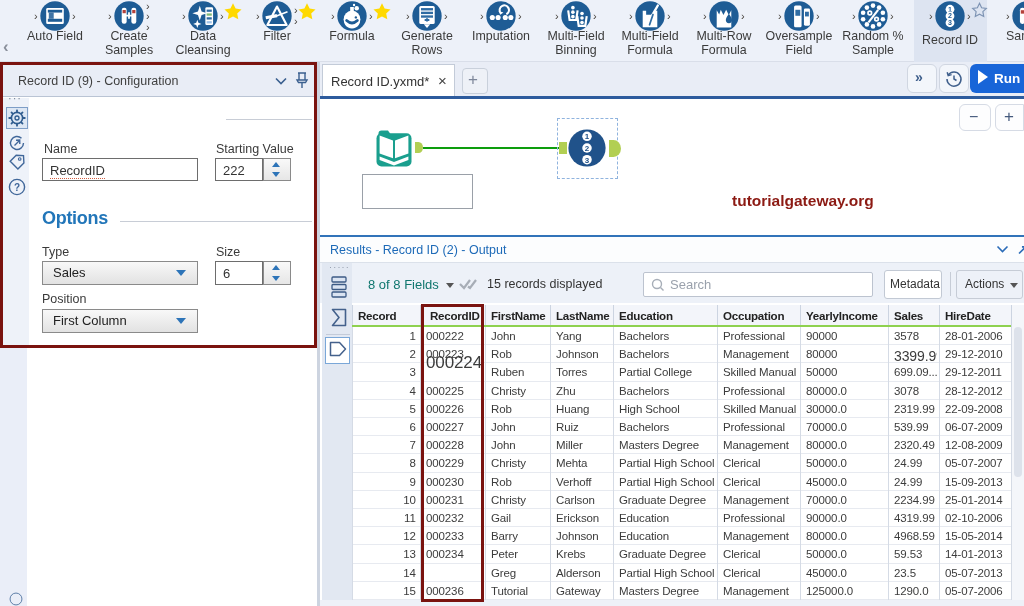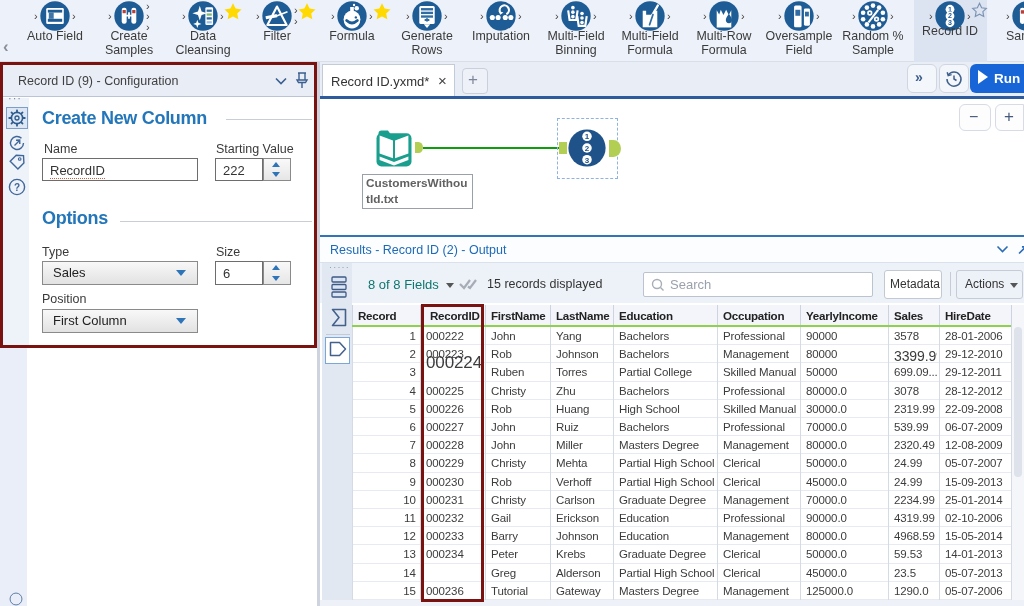--- a/index.html
+++ b/index.html
@@ -177,21 +177,21 @@
 <div class="a chev" style="left:890px;top:11px">›</div>
 <svg class="a" style="left:935px;top:1px" width="30" height="30" viewBox="0 0 28 28">
       <circle cx="14" cy="14" r="13.7" fill="#1e5c95"></circle>
       <circle cx="14" cy="7.7" r="4.1" fill="#fff"></circle>
       <text x="14" y="10.0" font-size="6.6" font-weight="bold" fill="#1e5c95" text-anchor="middle" font-family="Liberation Sans">1</text>
       <circle cx="14" cy="14" r="4.1" fill="#fff"></circle>
       <text x="14" y="16.3" font-size="6.6" font-weight="bold" fill="#1e5c95" text-anchor="middle" font-family="Liberation Sans">2</text>
       <circle cx="14" cy="20.3" r="4.1" fill="#fff"></circle>
       <text x="14" y="22.6" font-size="6.6" font-weight="bold" fill="#1e5c95" text-anchor="middle" font-family="Liberation Sans">3</text>
     </svg>
-<div class="a lbl" style="left:912px;top:25px;width:76px">Record ID</div>
+<div class="a lbl" style="left:912px;top:34px;width:76px">Record ID</div>
 <div class="a chev" style="left:929px;top:11px">›</div>
 <div class="a chev" style="left:967px;top:11px">›</div>
 <svg class="a" style="left:971px;top:2px" width="17" height="16" viewBox="0 0 20 19">
       <path d="M10 1.6l2.5 5.2 5.6.8-4.1 3.9 1 5.6-5-2.7-5 2.7 1-5.6-4.1-3.9 5.6-.8z" fill="none" stroke="#7d93b3" stroke-width="1.4"></path>
     </svg>
 <svg class="a" style="left:1012px;top:1px" width="30" height="30" viewBox="0 0 28 28">
       <circle cx="14" cy="14" r="13.7" fill="#1e5c95"></circle>
       <rect x="7.4" y="6.4" width="4.8" height="15" rx="2.2" fill="#fff"></rect>
       <rect x="15.8" y="6.4" width="4.8" height="15" rx="2.2" fill="#fff"></rect>
       <rect x="8.2" y="8.6" width="3.2" height="3.2" fill="#b5413a"></rect>
@@ -234,21 +234,20 @@
       <path d="M6.5 11.5l5-5M8 6.3l3.7-.2.1 3.8" fill="none" stroke="#40679a" stroke-width="1.4"></path>
     </svg>
 <svg class="a" style="left:8px;top:153px" width="18" height="18" viewBox="0 0 18 18">
       <path d="M2.2 8.2l6-6 7.3.4.4 7.3-6 6z" fill="none" stroke="#40679a" stroke-width="1.4"></path>
       <circle cx="11.7" cy="6" r="1.3" fill="none" stroke="#40679a" stroke-width="1.1"></circle>
     </svg>
 <svg class="a" style="left:8px;top:178px" width="18" height="18" viewBox="0 0 18 18">
       <circle cx="9" cy="9" r="7.6" fill="none" stroke="#40679a" stroke-width="1.4"></circle>
       <text x="9" y="12.6" font-size="10" font-weight="bold" fill="#40679a" text-anchor="middle" font-family="Liberation Sans">?</text>
     </svg>
-<div class="a" style="left:42px;top:108px;font-size:18px;letter-spacing:-0.3px;font-weight:bold;color:#2276b9">Create New Column</div>
 <div class="a" style="left:226px;top:119px;width:86px;height:1px;background:#c8cdd6"></div>
 <div class="a" style="left:44px;top:142px;font-size:12.5px;color:#3a3a3a">Name</div>
 <div class="a" style="left:216px;top:142px;font-size:12.5px;color:#3a3a3a">Starting Value</div>
 <div class="a" style="left:42px;top:158px;width:156px;height:23px;background:#fff;border:1px solid #6d6d6d"></div>
 <div class="a" style="left:50px;top:163px;font-size:13px;color:#333"><span style="border-bottom:1.5px dotted #d45e41;padding-bottom:0px">RecordID</span></div>
 <div class="a" style="left:215px;top:158px;width:48px;height:23px;background:#fff;border:1px solid #6d6d6d"></div>
 <div class="a" style="left:223px;top:163px;font-size:13px;color:#333">222</div>
 <div class="a" style="left:263px;top:158px;width:28px;height:23px;background:linear-gradient(#f9f9f9,#e6e6e6);border:1px solid #8a8a8a"></div>
     <div class="a" style="left:272px;top:162px;width:0;height:0;border-left:4.5px solid transparent;border-right:4.5px solid transparent;border-bottom:5px solid #2d74b8"></div>
     <div class="a" style="left:272px;top:172px;width:0;height:0;border-left:4.5px solid transparent;border-right:4.5px solid transparent;border-top:5px solid #2d74b8"></div>
@@ -311,21 +310,21 @@
       <text x="19" y="10.1" font-size="8" font-weight="bold" fill="#20528a" text-anchor="middle" font-family="Liberation Sans">1</text>
       <circle cx="19" cy="19" r="4.75" fill="#fff"></circle>
       <text x="19" y="21.8" font-size="8" font-weight="bold" fill="#20528a" text-anchor="middle" font-family="Liberation Sans">2</text>
       <circle cx="19" cy="30.7" r="4.75" fill="#fff"></circle>
       <text x="19" y="33.5" font-size="8" font-weight="bold" fill="#20528a" text-anchor="middle" font-family="Liberation Sans">3</text>
     </svg>
 <svg class="a" style="left:609px;top:139.5px" width="12" height="17" viewBox="0 0 12 17">
       <path d="M0 0 h4.5 a7.5 8.5 0 0 1 0 17 H0 z" fill="#b2cf53"></path>
     </svg>
 <div class="a" style="left:362px;top:173.5px;width:111px;height:35px;background:#fff;border:1px solid #9aa0a8"></div>
-<div class="a" style="left:366px;top:176px;font-size:11.8px;line-height:15.5px;font-weight:bold;color:#616161">CustomersWithou<br>tId.txt</div>
+<div class="a" style="left:732px;top:192px;font-size:15.5px;font-weight:bold;color:#8c1a13">tutorialgateway.org</div>
 <div class="a" style="left:320px;top:235px;width:704px;height:2px;background:#3273b9"></div>
 <div class="a" style="left:320px;top:237px;width:704px;height:26px;background:#fcfdfe;border-bottom:1px solid #dbe1ea"></div>
 <div class="a" style="left:330px;top:243px;font-size:12.5px;color:#1d6ab8">Results - Record ID (2) - Output</div>
 <svg class="a" style="left:996px;top:245px" width="13" height="9" viewBox="0 0 13 9">
       <path d="M1.5 1.5l5 5 5-5" fill="none" stroke="#2b6cb8" stroke-width="1.6"></path>
     </svg>
 <div class="a" style="left:1017px;top:242px;font-size:13px;font-weight:bold;color:#2b6cb8">↗</div>
 <div class="a" style="left:320px;top:263px;width:704px;height:40px;background:#edf1f8"></div>
 <div class="a" style="left:322px;top:263px;width:30px;height:337px;background:#e2e8f2"></div>
 <div class="a" style="left:329px;top:262px;font-size:9px;color:#8d96a5;letter-spacing:1.2px">·····</div>

